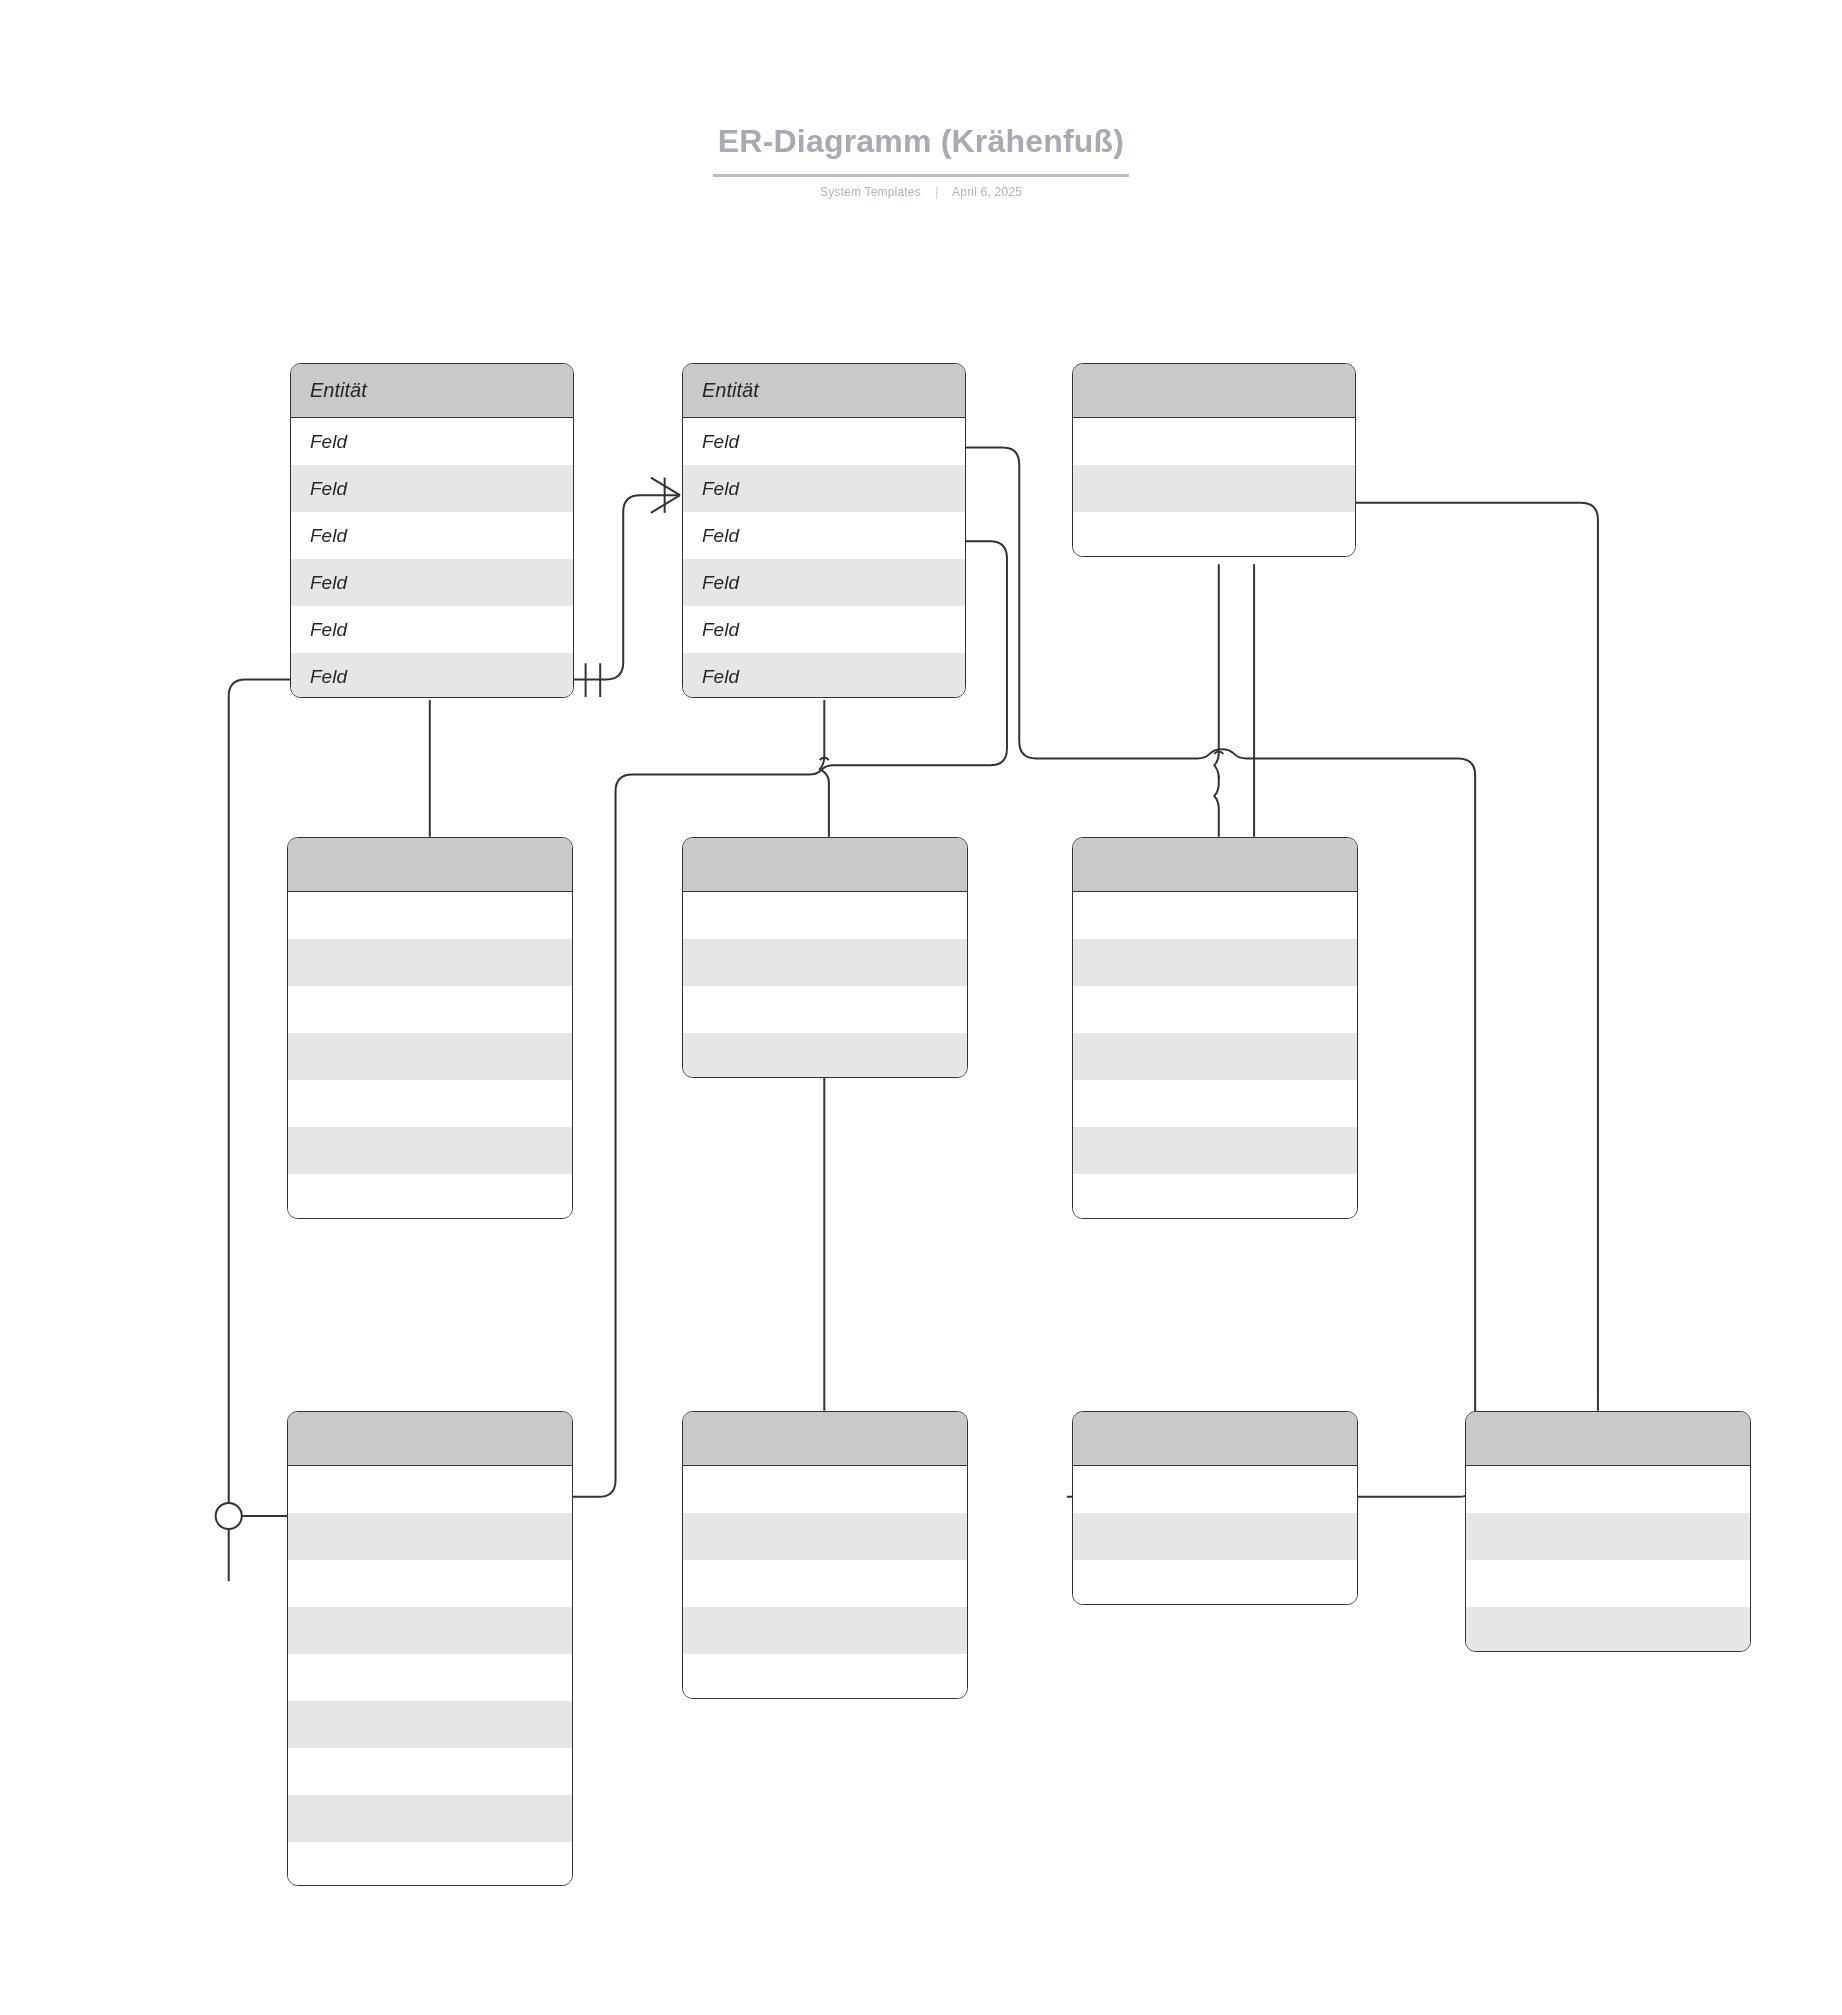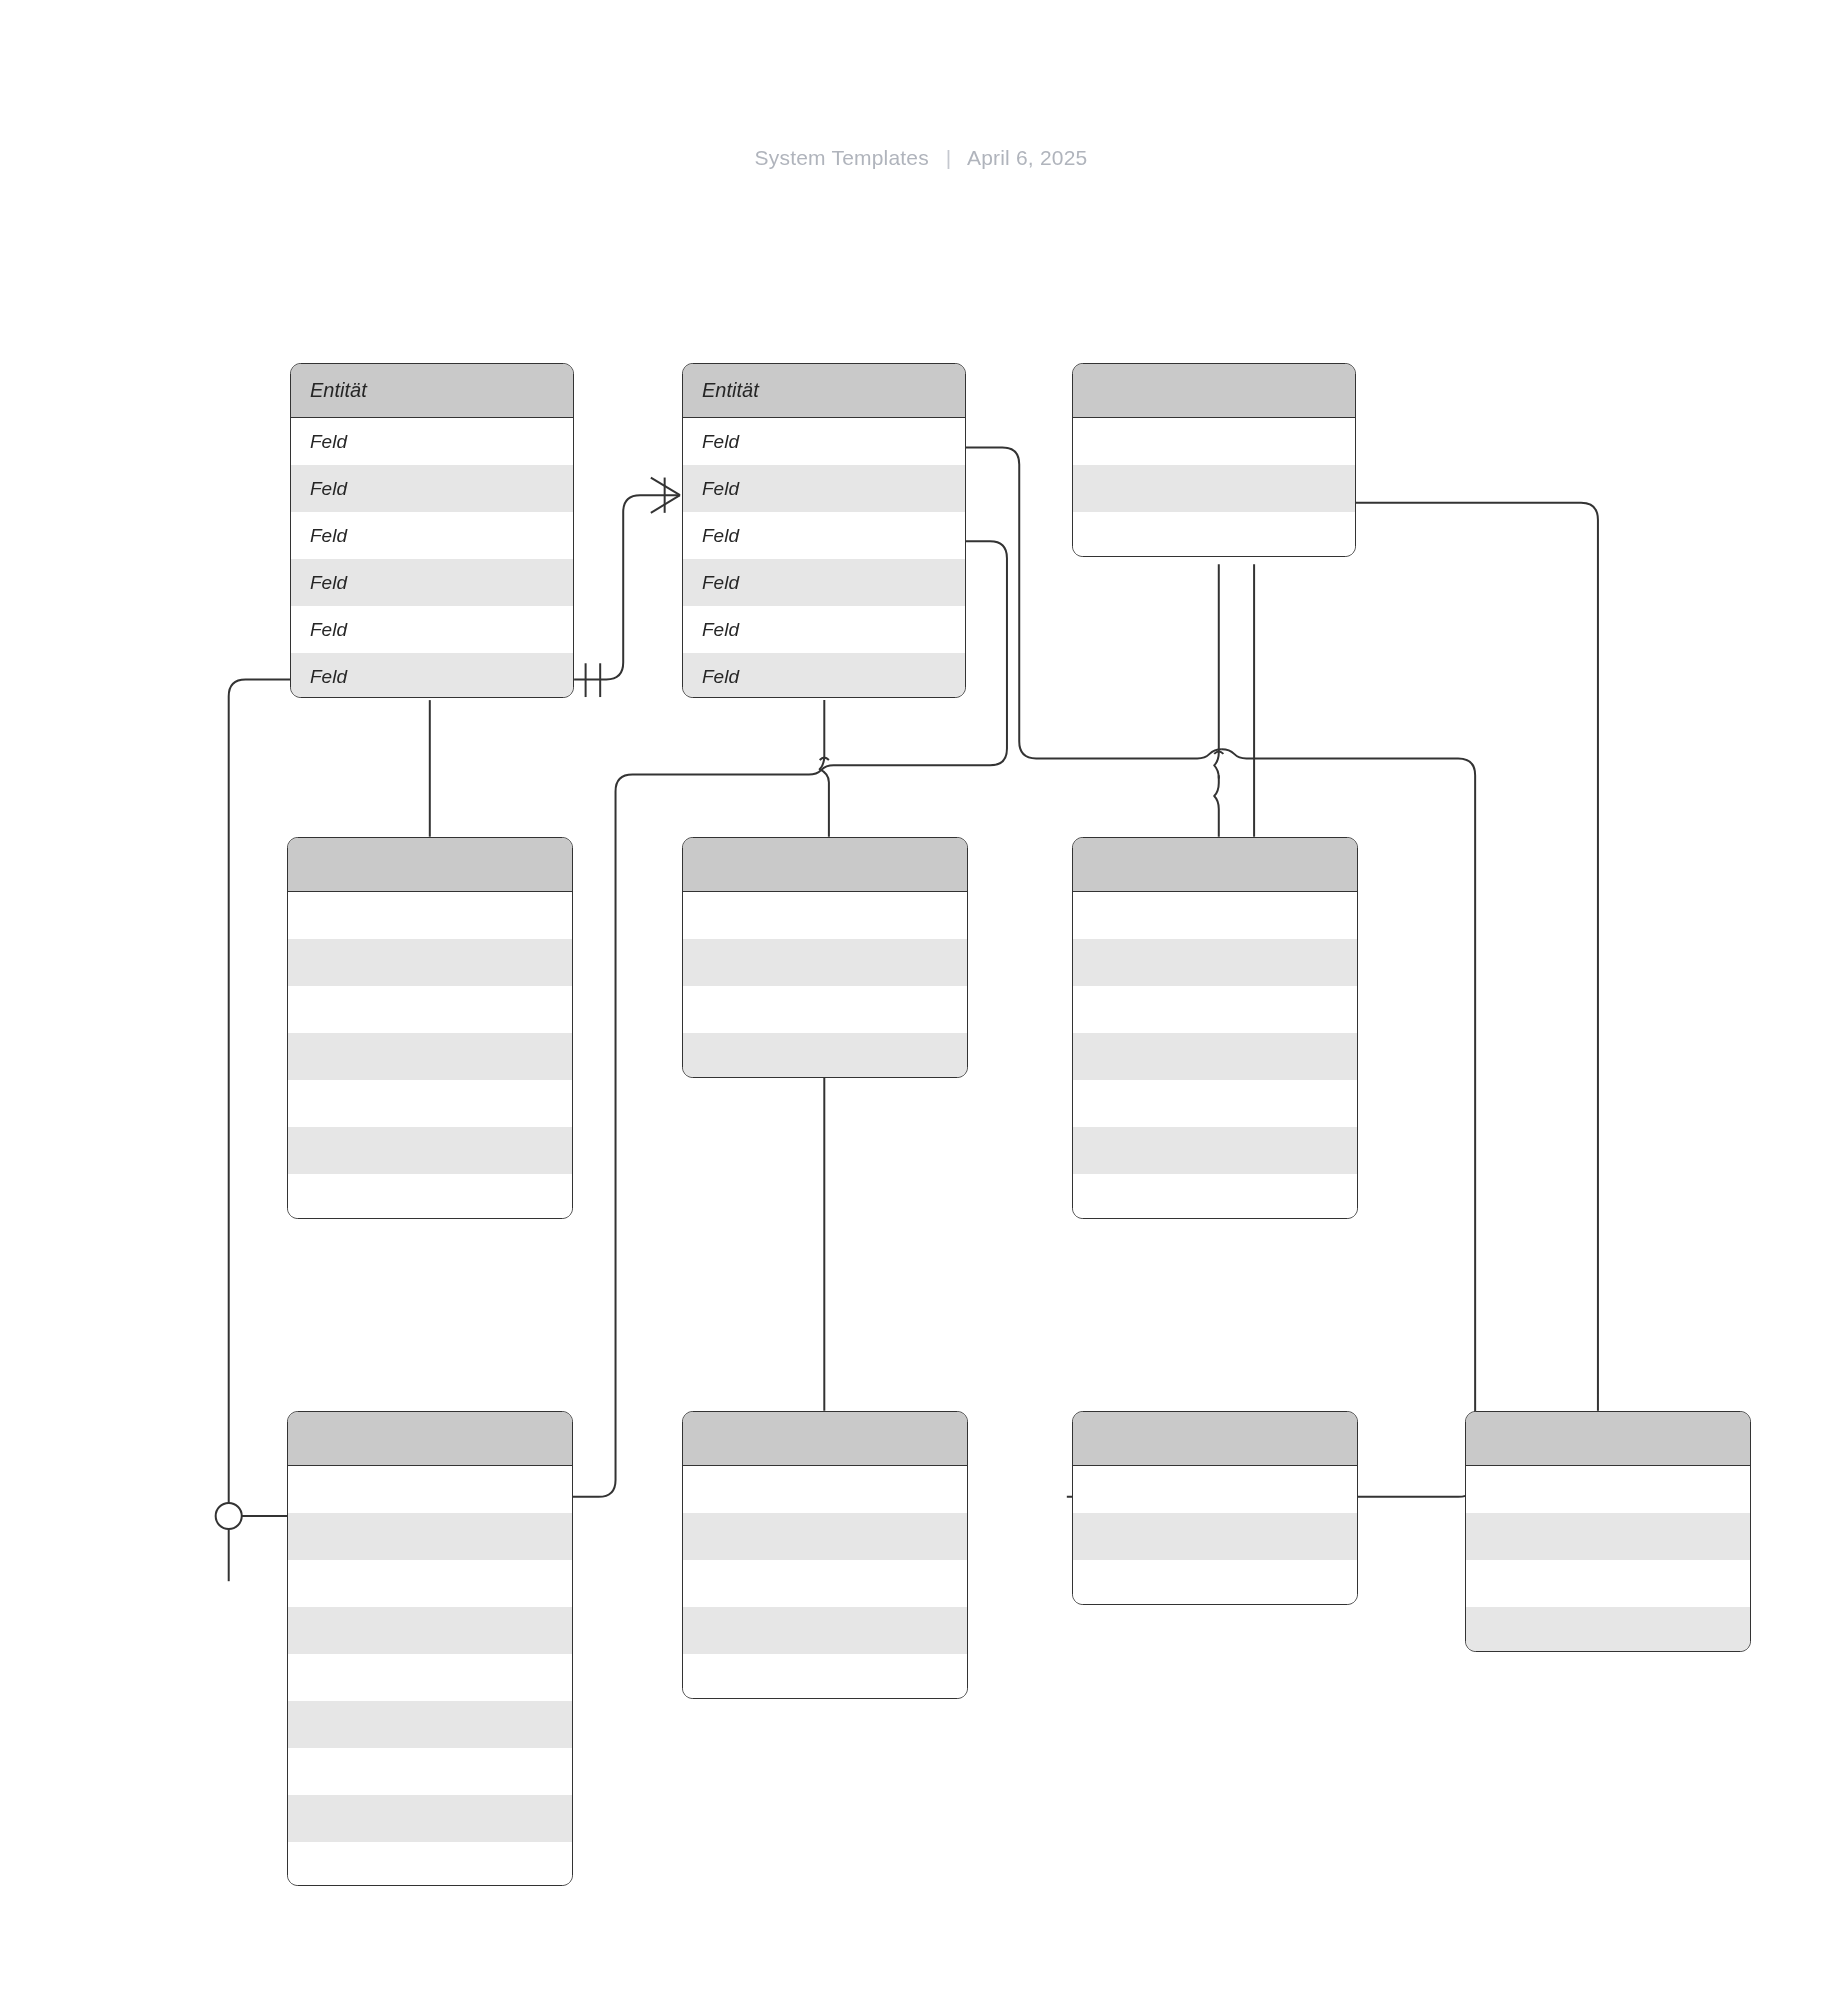--- a/index.html
+++ b/index.html
@@ -33,22 +33,22 @@
     font-size: 32px;
     font-weight: bold;
     color: #a5aab4;
     letter-spacing: 0.2px;
     display: inline-block;
     padding: 0 4.6px 14px 4.6px;
     border-bottom: 3.1px solid #b8bcc4;
     line-height: 1.15;
   }
   .subtitle {
-    margin-top: 23px;
-    font-size: 21px;
+    margin-top: 8px;
+    font-size: 12px;
     color: #b0b4bc;
     letter-spacing: 0.2px;
   }
   .subtitle .sep {
     display: inline-block;
     margin: 0 10.7px;
     color: #c5c8cf;
     font-weight: 300;
   }
 
@@ -146,20 +146,21 @@
     <path d="M 1074 1395 L 1074 1838"></path>
 
     <g stroke-width="2.6" fill="none">
       <path d="M 1068 990 Q 1074 984 1080 990"></path>
       <path d="M 1582 982 Q 1588 976 1594 982"></path>
     </g>
   </g>
 </svg>
 
 <div class="header">
+  <div class="doc-title">ER-Diagramm (Krähenfuß)</div>
   <div class="subtitle">
     <span>System Templates</span>
     <span class="sep">|</span>
     <span>April 6, 2025</span>
   </div>
 </div>
 
 <div id="entity-layer">
     <div class="entity" style="left: 290px; top: 363px; width: 284px; height: 335px;">
       <div class="entity-header" style="height: 54px;">

